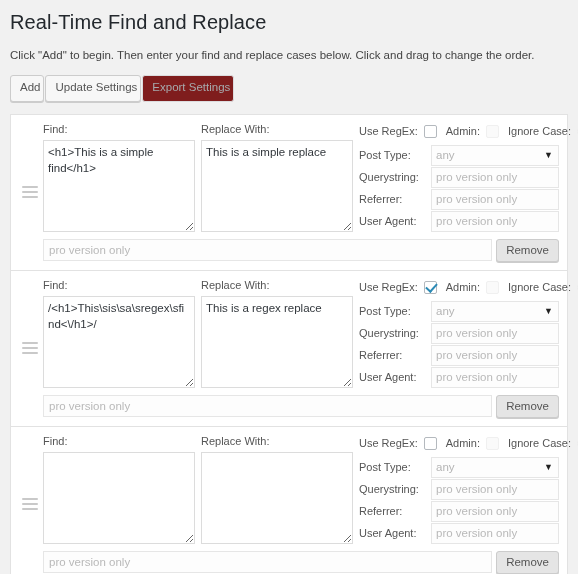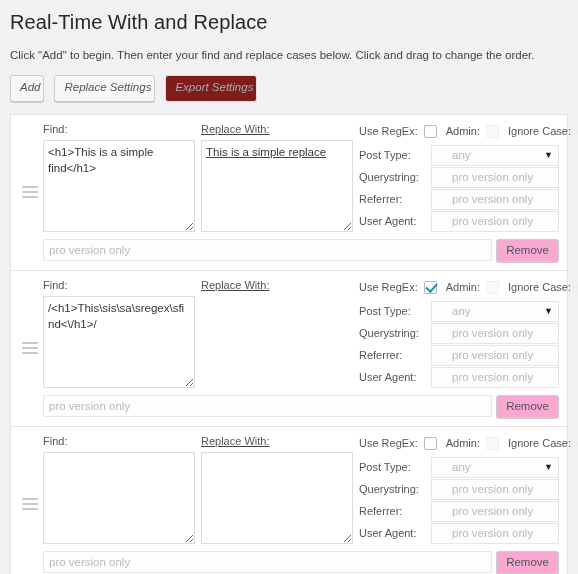--- a/index.html
+++ b/index.html
@@ -38,23 +38,22 @@
     font-family: "Liberation Sans", sans-serif;
     font-size: 11.5px;
     line-height: 1;
     padding: 6px 3px 7px 9px;
     background: #f7f7f7;
     border: 1px solid #ccc;
     border-radius: 3px;
     color: #555;
     cursor: pointer;
     white-space: nowrap;
-    margin-right: 10px;
+    margin-right: 1px;
     box-shadow: 0 1px 0 #ccc;
-    font-style: italic;
   }
   .btn.disabled {
     color: #a7aaad;
     border-color: #dcdcde;
     background: #7f1d1d;
     box-shadow: none;
     cursor: default;
   }
 
   
@@ -84,21 +83,21 @@
     background: #c9c9c9;
     margin: 3px 0;
     border-radius: 1px;
   }
 
   .rule-body { flex: 1 1 auto; min-width: 0; }
   .rule-top { display: flex; gap: 6px; align-items: flex-start; }
 
   .field-col { display: flex; flex-direction: column; }
   .col-find    { flex: 0 0 152px; }
-  .col-replace { flex: 0 0 152px; text-decoration: underline; }
+  .col-replace { flex: 0 0 152px; }
   .col-opts    { flex: 1 1 auto; min-width: 0; }
 
   .lbl {
     font-size: 11px;
     color: #555;
     margin-bottom: 4px;
     line-height: 1.2;
     white-space: nowrap;
   }
 
@@ -164,21 +163,21 @@
     border-radius: 2px;
   }
 
   select.sel, input.txt {
     flex: 1 1 auto;
     min-width: 0;
     height: 21px;
     font-family: "Liberation Sans", sans-serif;
     font-size: 11.5px;
     color: #b5b5b5;
-    padding: 0 20px;
+    padding: 0 4px;
     border: 1px solid #e6e6e6;
     background: #fdfdfd;
     outline: none;
     -webkit-appearance: none;
     appearance: none;
   }
   .sel-wrap { flex: 1 1 auto; min-width: 0; position: relative; display: flex; }
   .sel-arrow {
     position: absolute;
     right: 6px; top: 50%;
@@ -203,41 +202,41 @@
     color: #b5b5b5;
     padding: 0 5px;
     border: 1px solid #e6e6e6;
     background: #fdfdfd;
     outline: none;
   }
   .btn-remove {
     flex: 0 0 auto;
     font-size: 11.5px;
     padding: 4px 9px 5px 9px;
-    background: #f9a8d4;
+    background: #e5e5e5;
     border: 1px solid #ccc;
     border-radius: 3px;
     color: #555;
     cursor: pointer;
     box-shadow: 0 1px 0 #ccc;
   }
 
   ::placeholder { color: #b9b9b9; opacity: 1; }
 </style>
 </head>
 <body>
 
 <div class="wrap">
 
-  <h1 class="page-title">Real-Time With and Replace</h1>
+  <h1 class="page-title">Real-Time Find and Replace</h1>
   <p class="intro">Click "Add" to begin. Then enter your find and replace cases below. Click and drag to change the order.</p>
 
   <div class="btn-row">
     <button class="btn">Add</button>
-    <button class="btn">Replace Settings</button>
+    <button class="btn">Update Settings</button>
     <button class="btn disabled">Export Settings</button>
   </div>
 
   <div class="rules">
 
     <div class="rule">
       <div class="handle">
         <div class="handle-lines">
             <i></i>
             <i></i>
@@ -300,20 +299,21 @@
           </div>
       </div>
       <div class="rule-body">
         <div class="rule-top">
           <div class="field-col col-find">
             <div class="lbl">Find:</div>
             <textarea class="ta" style="">/&lt;h1&gt;This\sis\sa\sregex\sfind&lt;\/h1&gt;/</textarea>
           </div>
           <div class="field-col col-replace">
             <div class="lbl">Replace With:</div>
+            <textarea class="ta" style="">This is a regex replace</textarea>
           </div>
           <div class="field-col col-opts">
             <div class="opt-row first">
               <span class="opt-lbl">Use RegEx:</span>
               <span class="cb checked"></span>
               <span class="opt-lbl">Admin:</span>
               <span class="cb ghost2"></span>
               <span class="opt-lbl">Ignore Case:</span>
               <span class="cb ghost"></span>
             </div>

